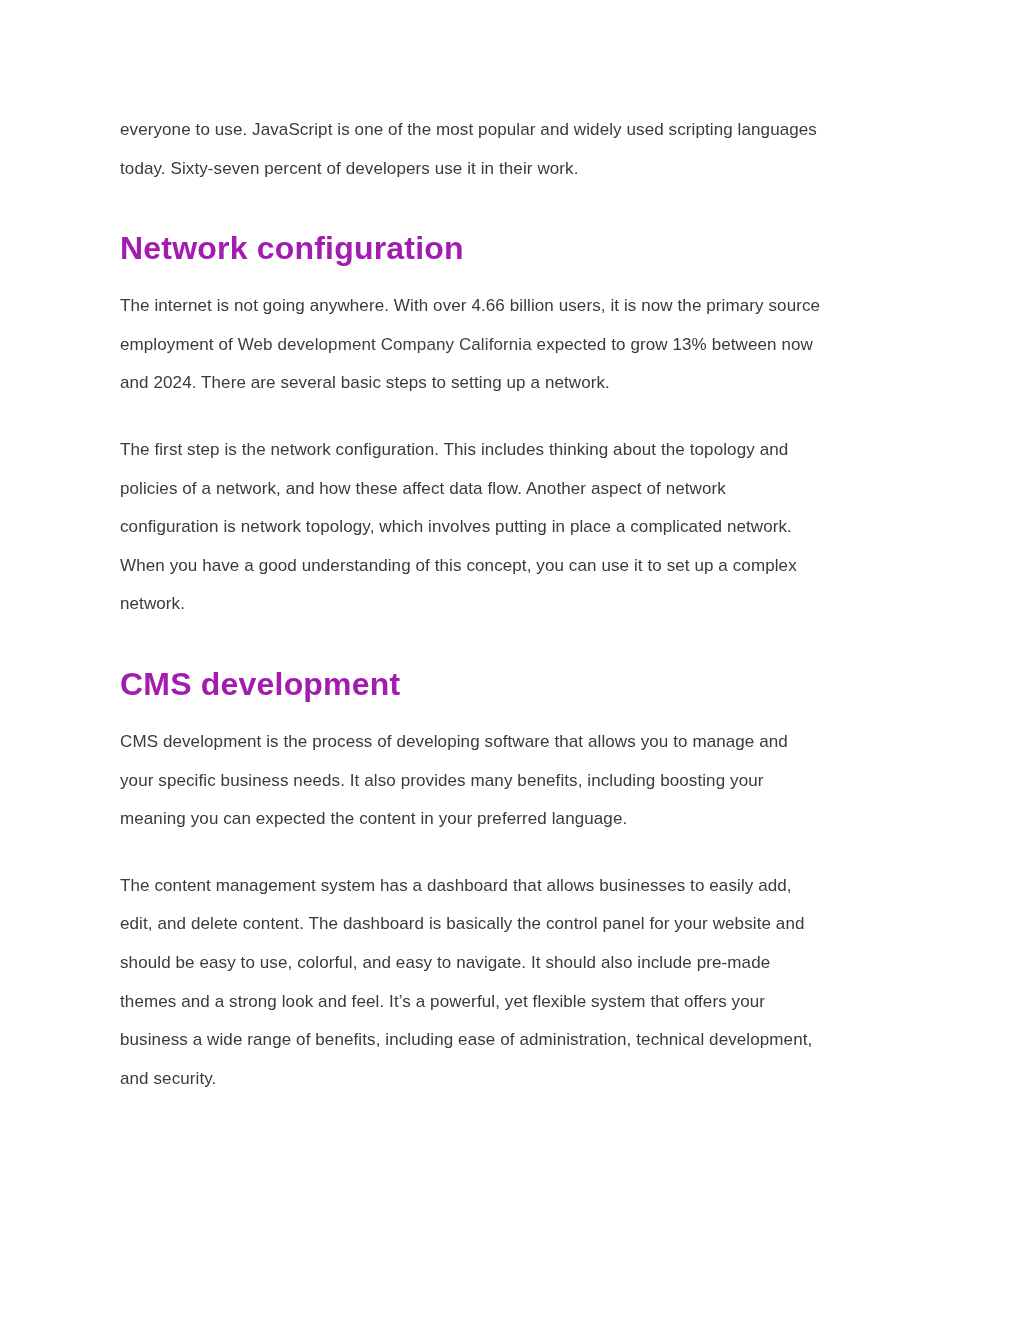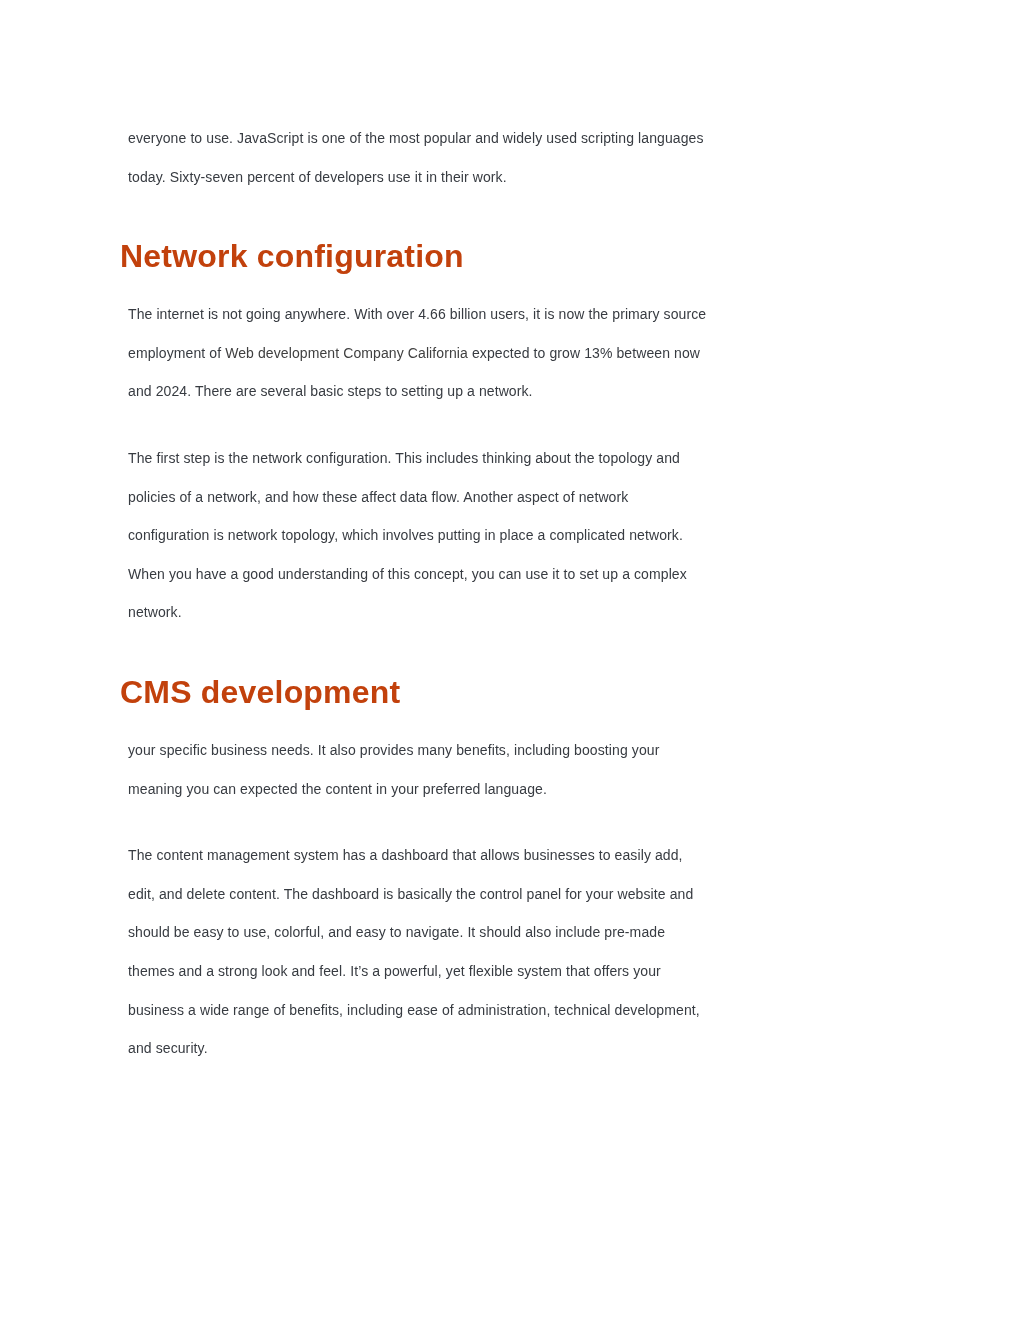--- a/index.html
+++ b/index.html
@@ -11,36 +11,36 @@
     position: relative;
     width: 1024px;
     height: 1325px;
     background: #ffffff;
     box-sizing: border-box;
     padding: 111px 120px 0 120px;
     overflow: hidden;
     font-family: "Liberation Sans", "DejaVu Sans", sans-serif;
   }
   .para {
-    margin: 8px;
-    font-size: 14px;
+    margin: 0;
+    font-size: 17px;
     line-height: 38.6px;
     font-weight: 400;
     color: #373b41;
     letter-spacing: 0.1px;
   }
   .para + .para {
     margin-top: 28px;
   }
   .doc-heading {
     margin: 40px 0 19px 0;
     font-size: 32px;
     line-height: 40px;
     font-weight: 700;
-    color: #c2410c;
+    color: #a21caf;
     letter-spacing: 0.2px;
   }
   .line {
     display: block;
     white-space: nowrap;
   }
   .inline-link {
     color: #404040;
     text-decoration: none;
     cursor: pointer;
@@ -63,20 +63,21 @@
       </p>
       <p class="para">
         <span class="line"><span>The first step is the network configuration. This includes thinking about the topology and</span></span>
         <span class="line"><span>policies of a network, and how these affect data flow. Another aspect of network</span></span>
         <span class="line"><span>configuration is network topology, which involves putting in place a complicated network.</span></span>
         <span class="line"><span>When you have a good understanding of this concept, you can use it to set up a complex</span></span>
         <span class="line"><span>network.</span></span>
       </p>
       <h1 class="doc-heading">CMS development</h1>
       <p class="para">
+        <span class="line"><span>CMS development is the process of developing software that allows you to manage and</span></span>
         <span class="line"><span>your specific business needs. It also provides many benefits, including boosting your</span></span>
         <span class="line"><span>meaning you can expected the content in your preferred language.</span></span>
       </p>
       <p class="para">
         <span class="line"><span>The content management system has a dashboard that allows businesses to easily add,</span></span>
         <span class="line"><span>edit, and delete content. The dashboard is basically the control panel for your website and</span></span>
         <span class="line"><span>should be easy to use, colorful, and easy to navigate. It should also include pre-made</span></span>
         <span class="line"><span>themes and a strong look and feel. It’s a powerful, yet flexible system that offers your</span></span>
         <span class="line"><span>business a wide range of benefits, including ease of administration, technical development,</span></span>
         <span class="line"><span>and security.</span></span>

